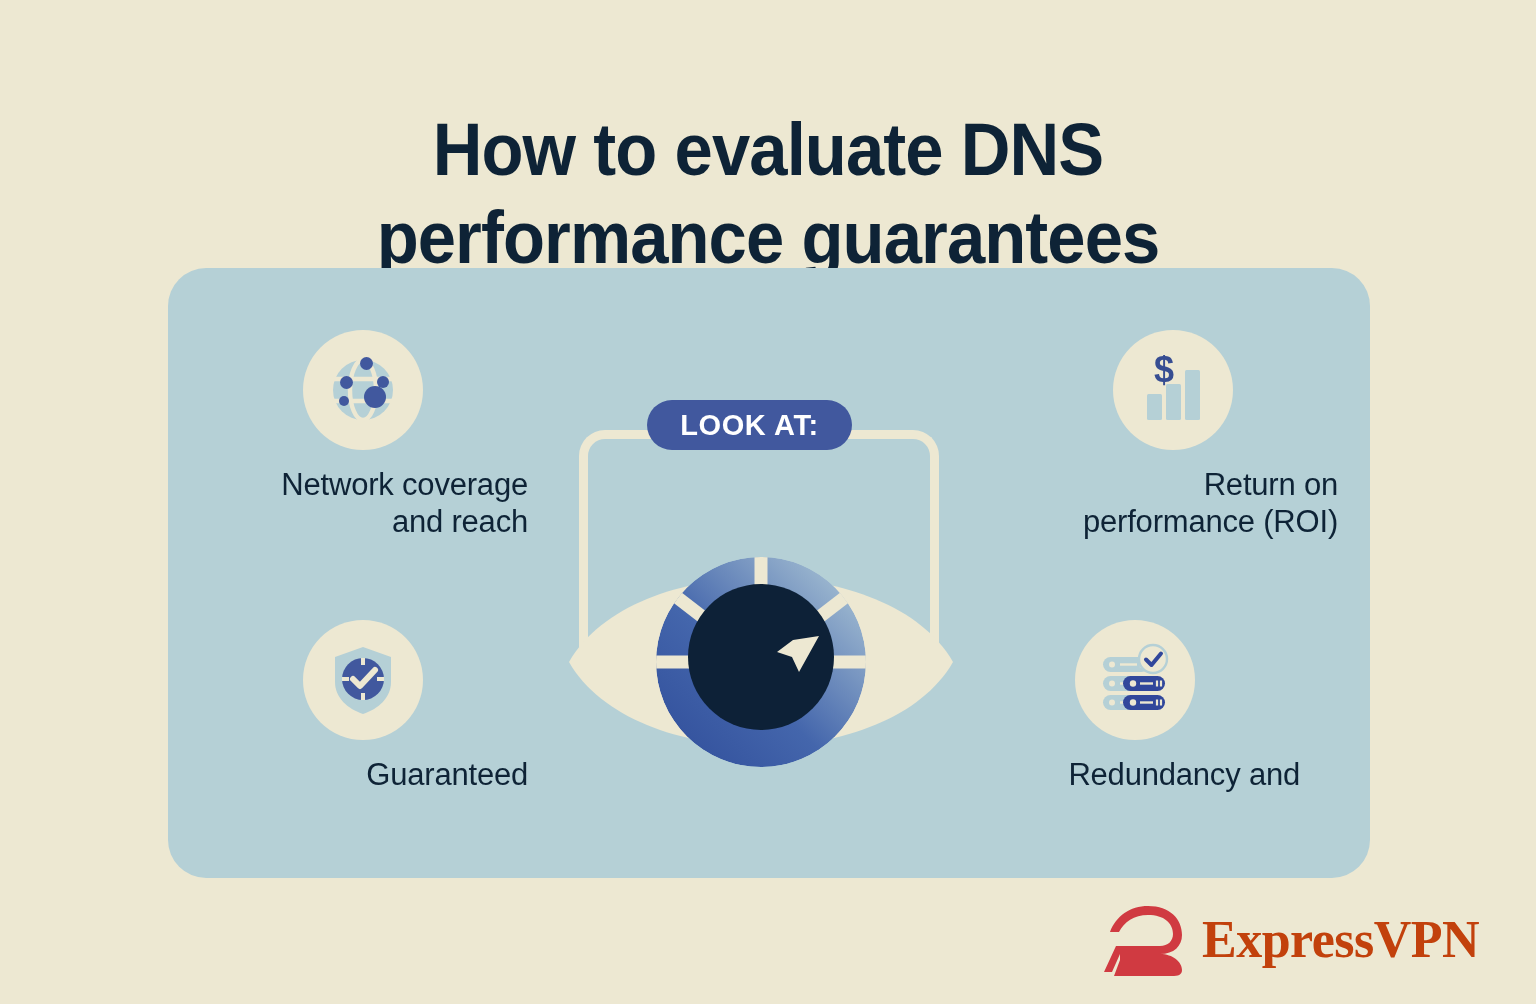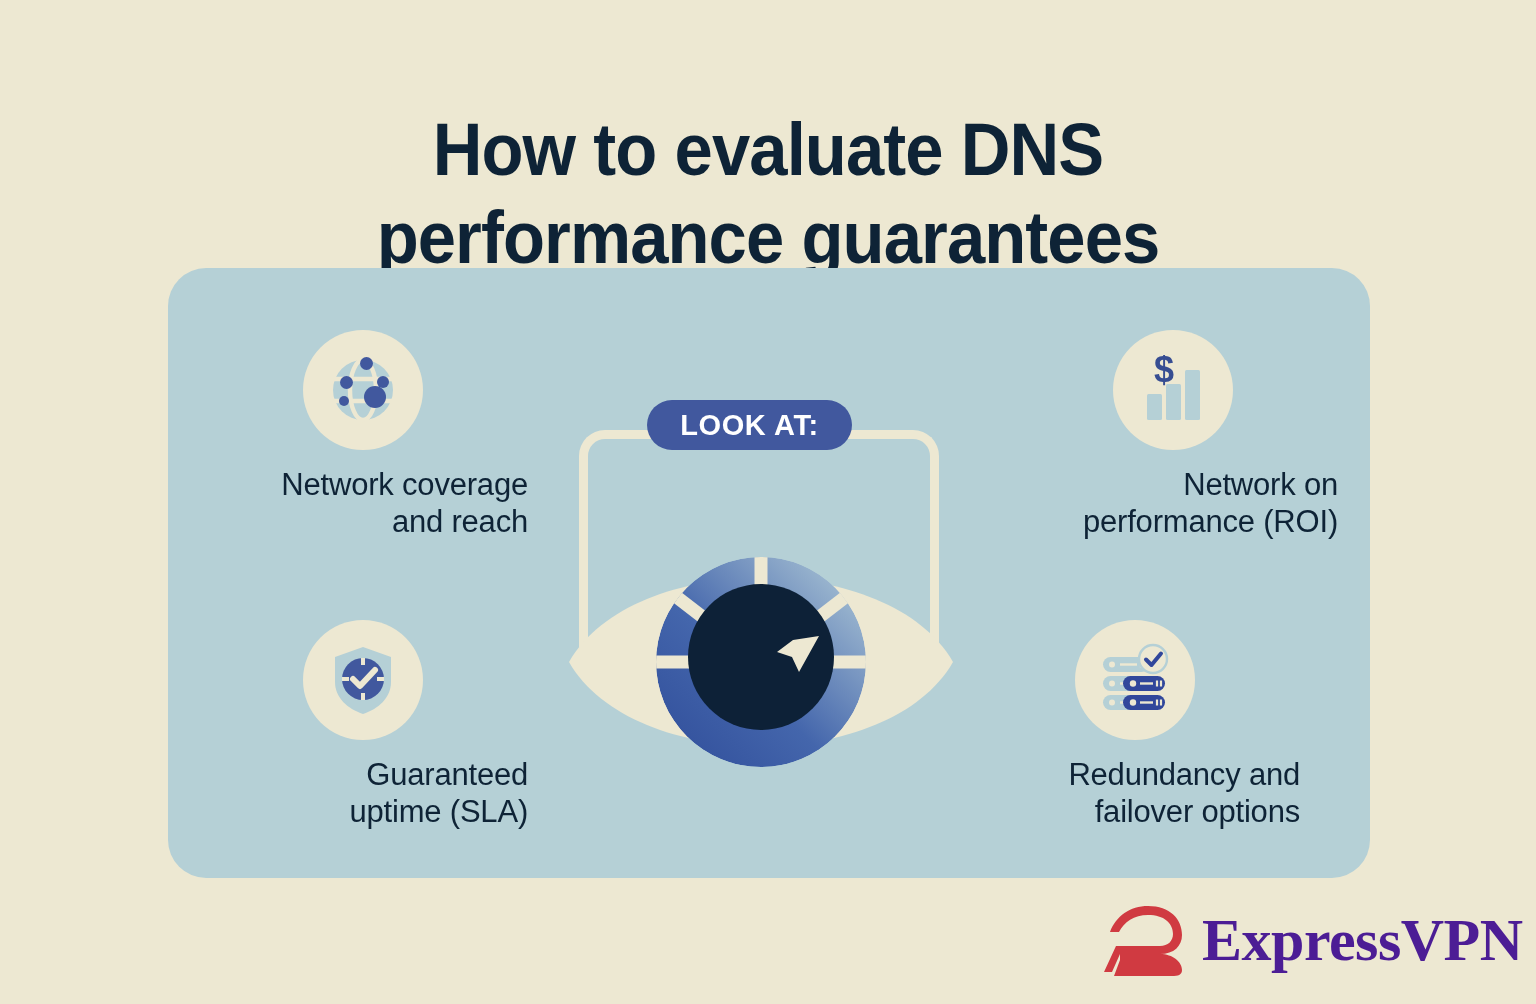--- a/index.html
+++ b/index.html
@@ -81,24 +81,24 @@
   }
   .eye{position:absolute;left:-8px;top:84px;}
 
   
   .logo{
     position:absolute;left:1102px;top:902px;
     display:flex;align-items:center;gap:14px;
   }
   .logo .mark{width:86px;height:76px;}
   .logo .word{
-    color:#4c1d95;
+    color:#c2410c;
     font-family:"Liberation Serif",serif;
     font-weight:bold;
-    font-size:60px;
+    font-size:52px;
     line-height:56px;
     letter-spacing:-0.5px;
   }
 </style>
 </head>
 <body>
 
 <div class="stage">
 
   <h1 class="title">
@@ -139,35 +139,34 @@
             <line x1="38" y1="16" x2="38" y2="23"></line>
             <line x1="38" y1="51" x2="38" y2="58"></line>
             <line x1="17" y1="37" x2="24" y2="37"></line>
             <line x1="52" y1="37" x2="59" y2="37"></line>
           </g>
           <path d="M28 37 L35 44 L50 28" stroke="#EDE8D2" stroke-width="6" fill="none" stroke-linecap="round" stroke-linejoin="round"></path>
         </svg>
       </div>
       <div class="flabel">
         <span>Guaranteed</span><br>
-        <span>uptime (SLA)</span>
       </div>
     </div>
 
     <div class="feature f-topright">
       <div class="iconwrap">
         <svg width="76" height="76" viewBox="0 0 76 76" aria-hidden="true">
           <rect x="12" y="42" width="15" height="26" rx="1.5" fill="#B5D0D6"></rect>
           <rect x="31" y="32" width="15" height="36" rx="1.5" fill="#B5D0D6"></rect>
           <rect x="50" y="18" width="15" height="50" rx="1.5" fill="#B5D0D6"></rect>
           <text x="29" y="30" font-family="Liberation Sans, sans-serif" font-size="36" font-weight="bold" fill="#364D92" text-anchor="middle">$</text>
         </svg>
       </div>
       <div class="flabel">
-        <span>Network on</span><br>
+        <span>Return on</span><br>
         <span>performance (ROI)</span>
       </div>
     </div>
 
     <div class="feature f-botright">
       <div class="iconwrap">
         <svg width="80" height="76" viewBox="0 0 80 76" aria-hidden="true">
 
           <rect x="8" y="15" width="46" height="15" rx="7.5" fill="#B5D0D6"></rect>
           <circle cx="17" cy="22.5" r="3" fill="#EDE8D2"></circle>
@@ -192,21 +191,20 @@
           <line x1="45" y1="60.5" x2="58" y2="60.5" stroke="#EDE8D2" stroke-width="2.4"></line>
           <line x1="62" y1="57.5" x2="62" y2="63.5" stroke="#EDE8D2" stroke-width="2.2"></line>
           <line x1="66" y1="57.5" x2="66" y2="63.5" stroke="#EDE8D2" stroke-width="2.2"></line>
 
           <circle cx="58" cy="17" r="14" fill="#EDE8D2" stroke="#B5D0D6" stroke-width="2.4"></circle>
           <path d="M51 17.5 L56.5 23 L66 11.5" stroke="#31479B" stroke-width="4" fill="none" stroke-linecap="round" stroke-linejoin="round"></path>
         </svg>
       </div>
       <div class="flabel">
         <span>Redundancy and</span><br>
-        <span>failover options</span>
       </div>
     </div>
 
     <div class="center">
       <div class="bracket"></div>
       <div class="pill">LOOK AT:</div>
 
       <div class="eye">
         <svg width="400" height="300" viewBox="0 0 400 300" aria-hidden="true">
           <defs>

